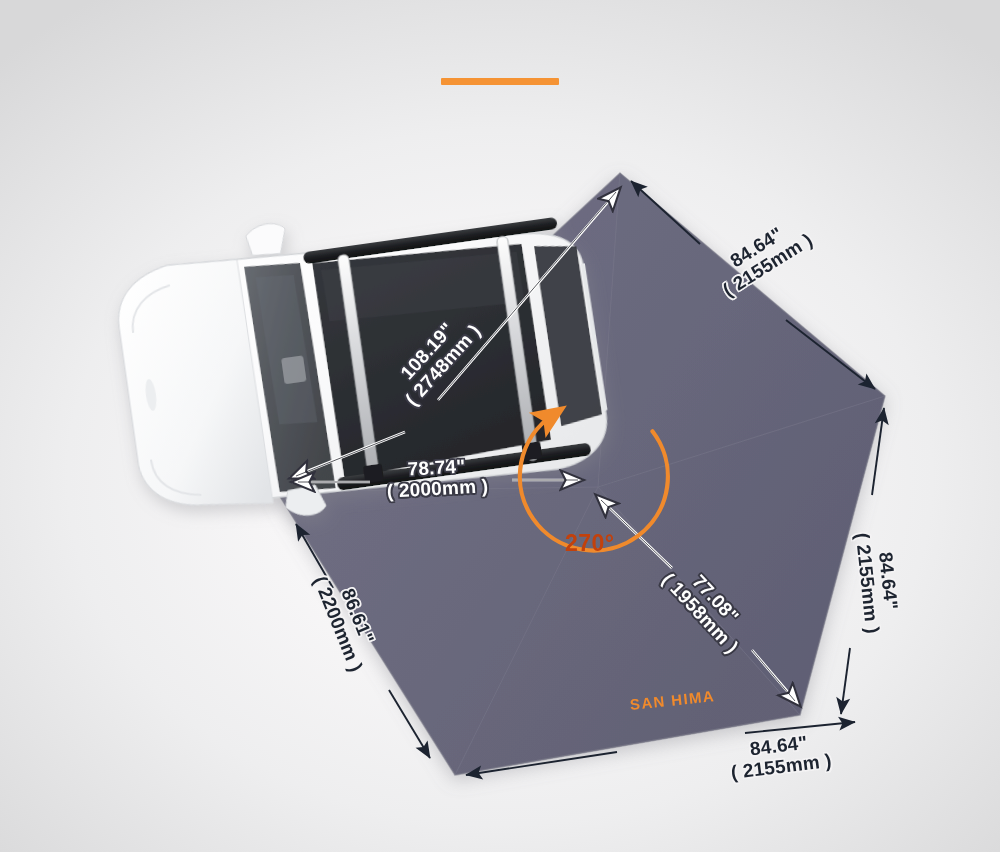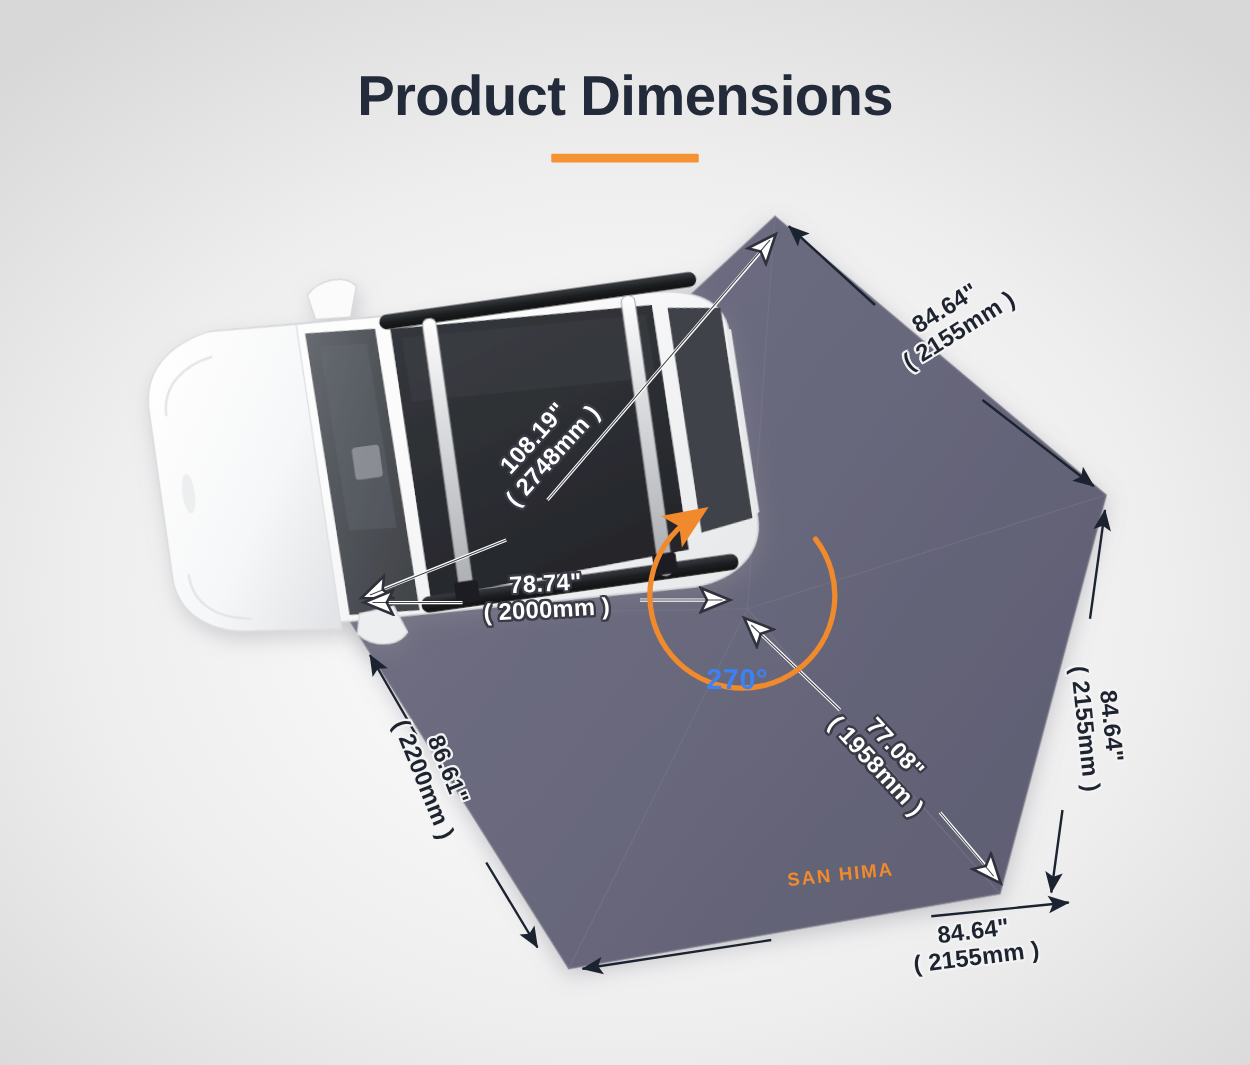--- a/index.html
+++ b/index.html
@@ -69,40 +69,39 @@
       -1.4px  1.4px 0 #f4f3f4, 1.4px  1.4px 0 #f4f3f4,
        0 -1.6px 0 #f4f3f4, 0 1.6px 0 #f4f3f4,
       -1.6px 0 0 #f4f3f4, 1.6px 0 0 #f4f3f4;
   }
 
   
   #angle-label {
     position: absolute;
     left: 565px; top: 530px;
     font-size: 23px; font-weight: bold;
-    color: #3b82f6;
+    color: #c2410c;
     letter-spacing: 0.5px;
   }
 
   
   #brand-mark {
     position: absolute;
     left: 630px; top: 696px;
     font-size: 15px; font-weight: bold;
     color: #f08a2c;
     letter-spacing: 1.4px;
     transform: rotate(-6deg);
     transform-origin: 0 50%;
   }
 </style>
 </head>
 <body>
 
 <div id="title-block">
-  <div id="page-title">Product Dimensions</div>
   <div id="title-rule"></div>
 </div>
 
 <div id="scene">
 
   <svg width="1000" height="852" viewBox="0 0 1000 852">
     <defs>
 
       <linearGradient id="canopyA" x1="0" y1="0" x2="0.6" y2="1">
         <stop offset="0%" stop-color="#6f6e82"></stop>

